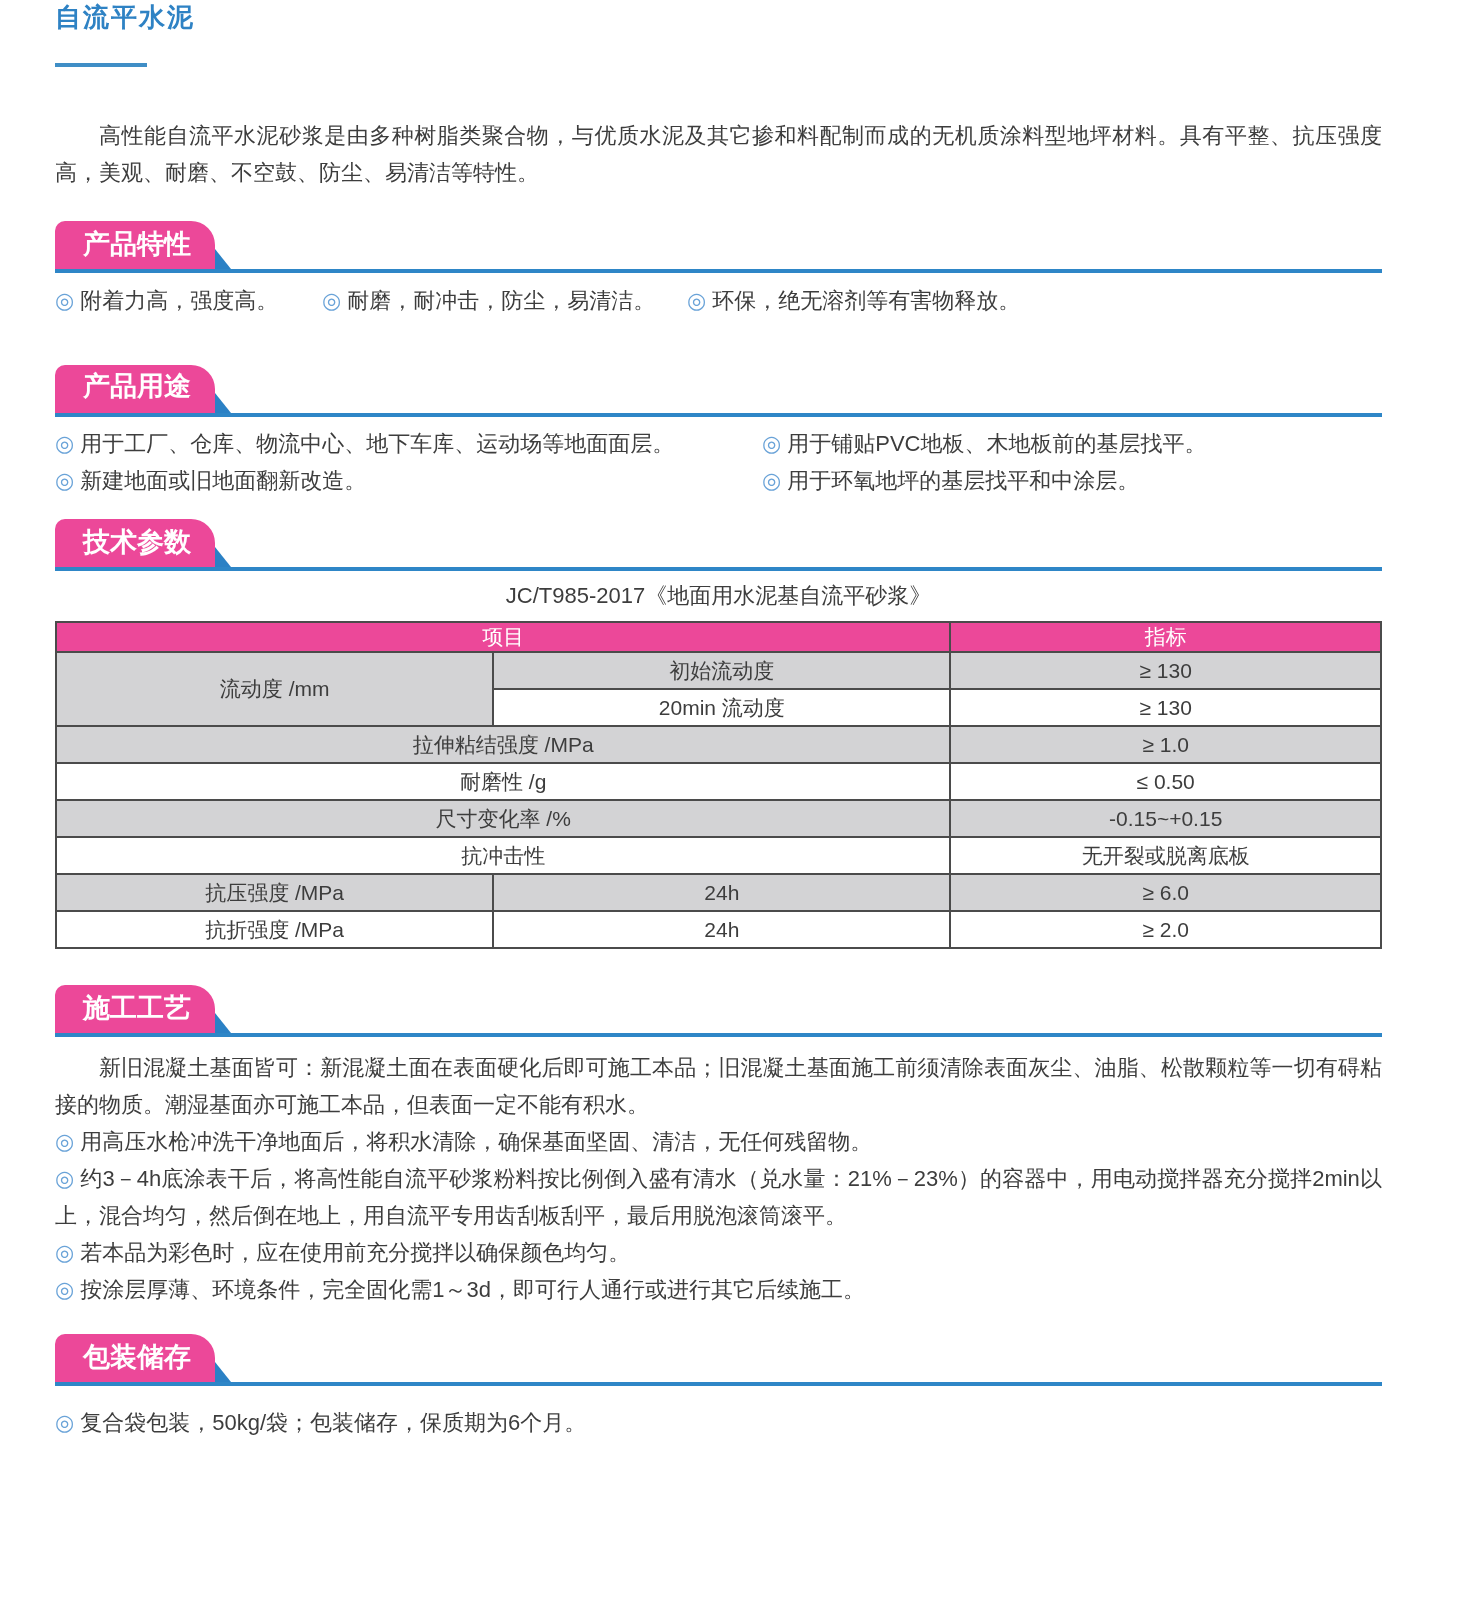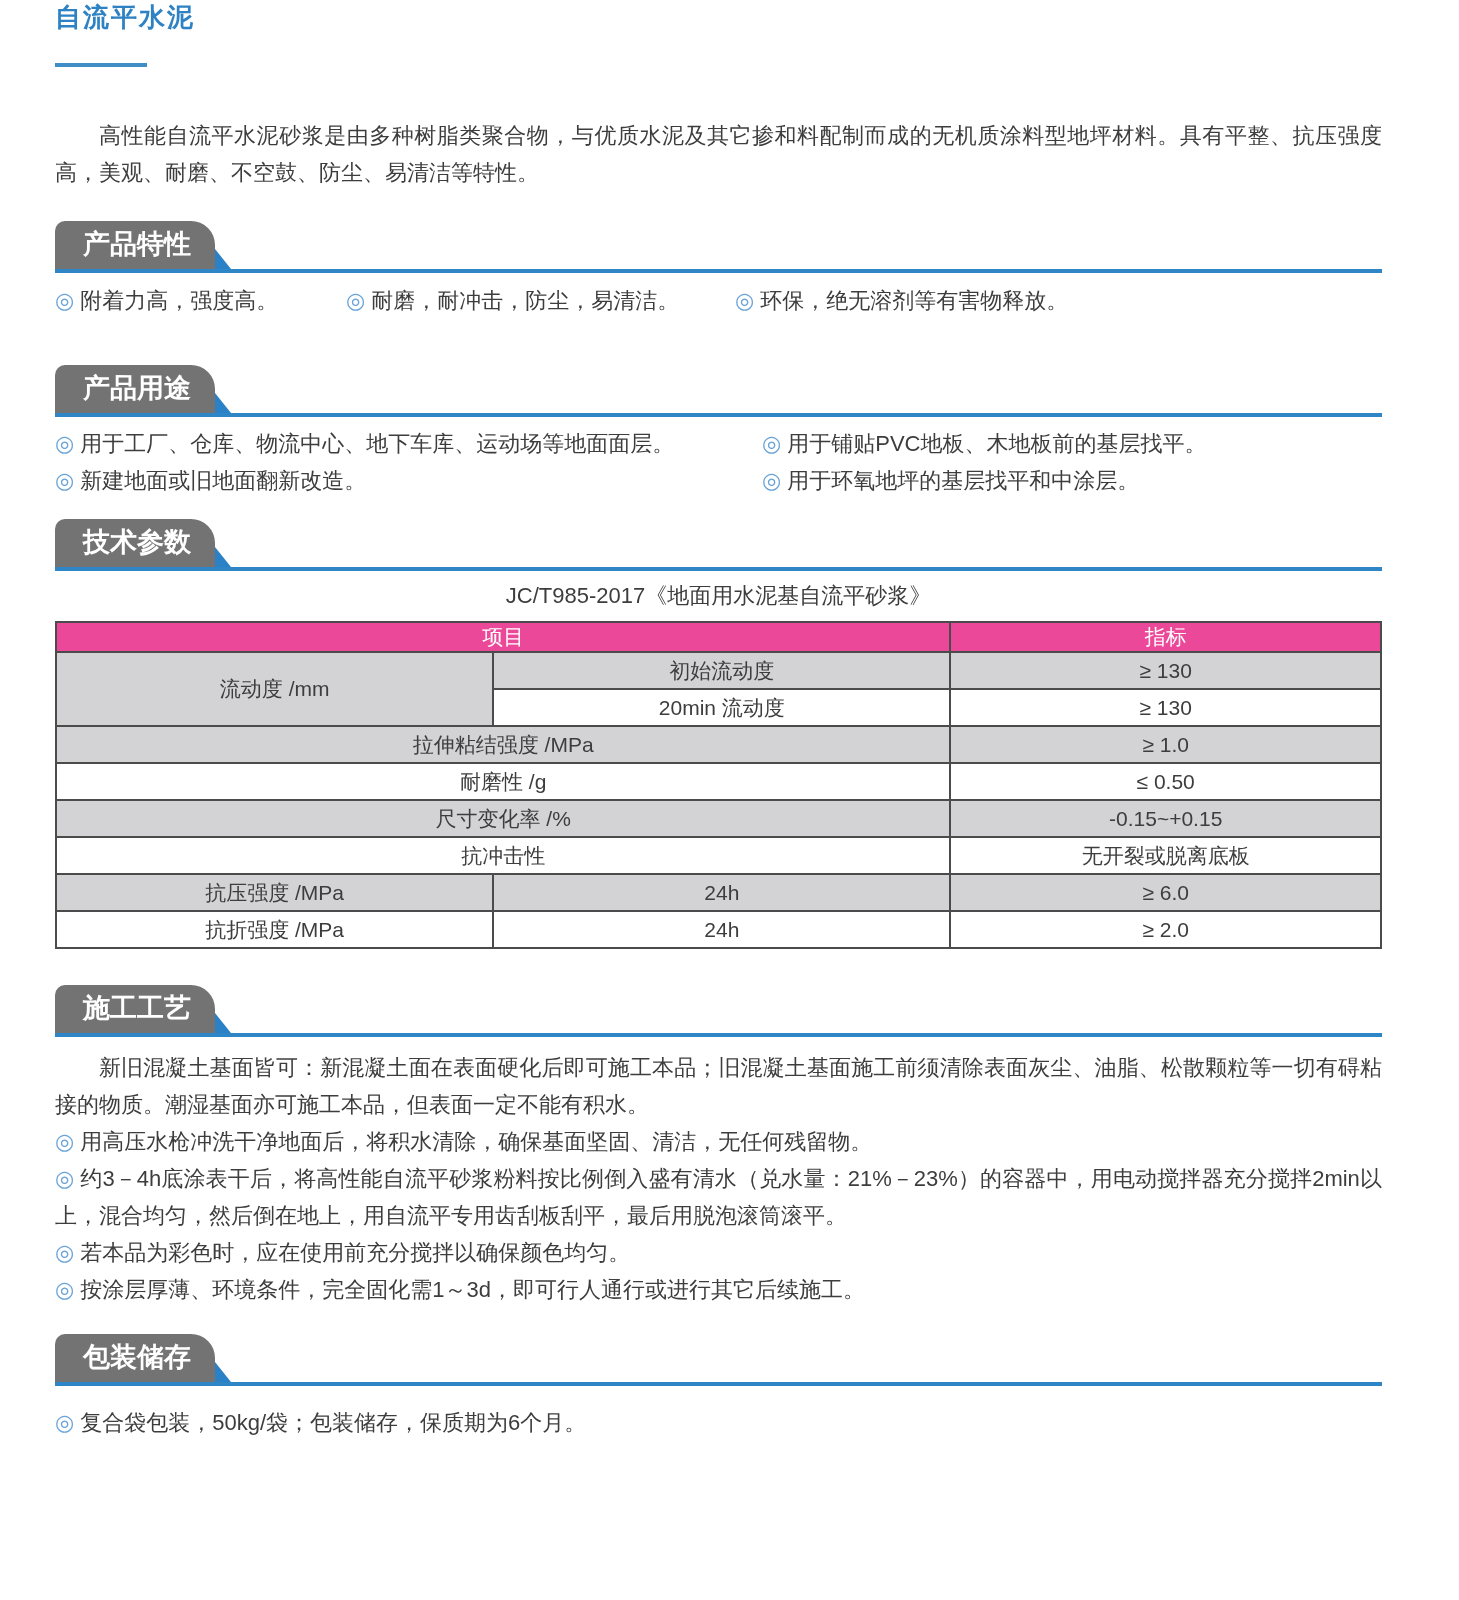--- a/index.html
+++ b/index.html
@@ -23,42 +23,42 @@
   .intro {
     margin-top:50px;
     font-size:22px; line-height:37px;
     text-align:justify; text-indent:2em;
   }
 
   
   .sec-head { border-bottom:4px solid #2e86c7; position:relative; }
   .tab {
     display:inline-block; position:relative;
-    background:#737373; color:#ffffff;
+    background:#ec4899; color:#ffffff;
     font-size:27px; font-weight:700; line-height:1;
     padding:10px 24px 11px 28px;
     border-radius:10px 24px 0 0;
   }
   .tab::after {
     content:""; position:absolute; right:-16px; bottom:0;
     width:0; height:0;
     border-bottom:20px solid #2b81c5;
     border-right:16px solid transparent;
   }
 
   
   .bullet { font-size:22px; line-height:37px; text-align:justify; }
   .ring { color:#6aa3d8; margin-right:6px; }
 
   .features-head { margin-top:30px; }
-  .feature-list { display:flex; margin-top:9px;gap:24px; }
+  .feature-list { display:flex; margin-top:9px; }
   .feature-list .bullet:nth-child(1){ width:267px; }
   .feature-list .bullet:nth-child(2){ width:365px; }
 
-  .uses-head { margin-top:46px; }
+  .uses-head { margin-top:46px;font-family:Liberation Mono, monospace; }
   .uses-columns { display:flex; margin-top:8px; }
   .uses-left { width:707px; }
   .uses-right { flex:1; }
 
   .tech-head { margin-top:20px; }
   .standard-caption {
     margin-top:10px; text-align:center; font-size:22px; line-height:30px;
   }
 
   

